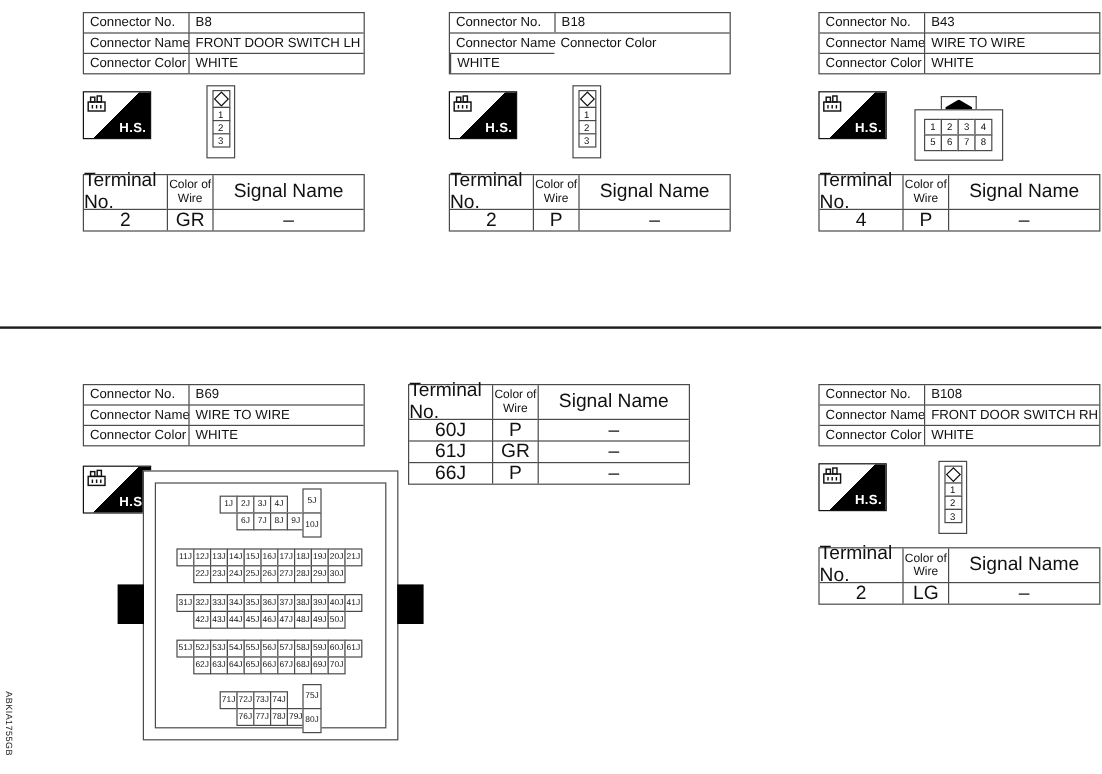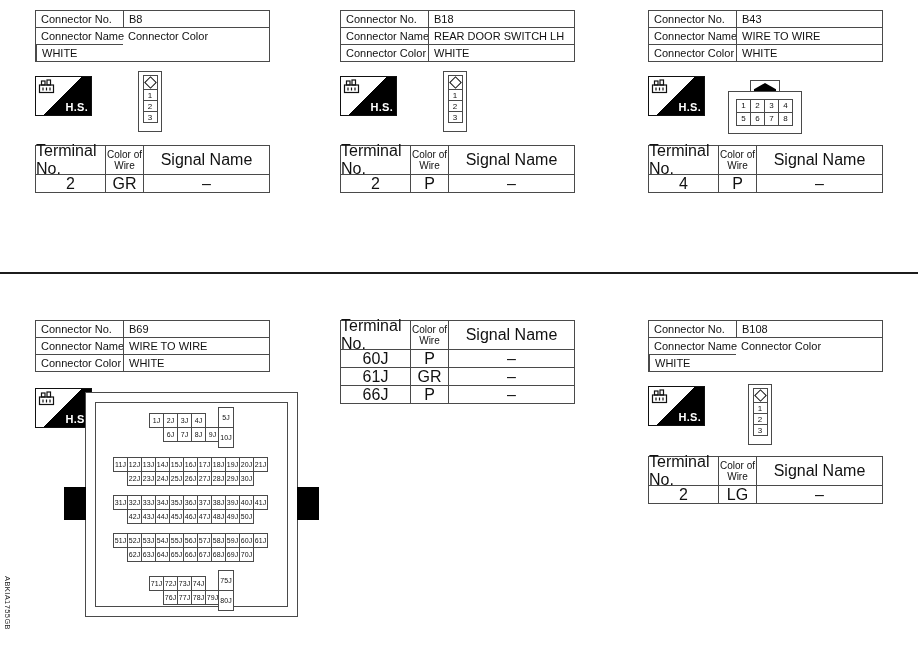--- a/index.html
+++ b/index.html
@@ -1,18 +1,18 @@
 <!DOCTYPE html>
 <html><head>
 <meta charset="utf-8">
 <style>
   html,body{margin:0;padding:0;background:#fff;}
   .page{position:relative;width:918px;height:645px;background:#fff;overflow:hidden;
         font-family:"Liberation Sans",sans-serif;color:#111;}
-  .abs{position:absolute;}
+  .abs{position:absolute;margin-left:34px;}
 
   
   .itable{position:absolute;display:grid;grid-template-columns:87px 146px;border:1px solid #4a4a4a;background:#fff;}
   .itable .cell{border-left:1px solid #4a4a4a;border-top:1px solid #4a4a4a;height:16px;
                 display:flex;align-items:center;padding:0 5px;font-size:11px;white-space:nowrap;}
   .itable .cell.c1{border-left:none;}
   .itable .cell.r1{border-top:none;}
 
   
   .ttable{position:absolute;display:grid;grid-template-columns:69px 38px 126px;border:1px solid #4a4a4a;background:#fff;}
@@ -75,20 +75,21 @@
 </head>
 <body>
 
 <div class="page">
 
   <div class="abs" style="left:35px;top:10px;width:235px;height:195px;">
     <div class="itable" style="left:0;top:0;">
       <div class="cell c1 r1">Connector No.</div>
       <div class="cell r1">B8</div>
       <div class="cell c1">Connector Name</div>
+      <div class="cell">FRONT DOOR SWITCH LH</div>
       <div class="cell c1">Connector Color</div>
       <div class="cell">WHITE</div>
     </div>
     <div class="hs" style="left:0;top:66px;">
       <svg width="21" height="18" viewBox="0 0 21 18">
         <g fill="none" stroke="#111" stroke-width="1.2">
           <rect x="2.5" y="7" width="14" height="7.5"></rect>
           <rect x="4.5" y="3" width="3.5" height="4"></rect>
           <rect x="10" y="2" width="3.5" height="5"></rect>
           <path d="M6 9.5v3 M9.5 9.5v3 M13 9.5v3"></path>
@@ -113,21 +114,20 @@
       <div class="cell">GR</div>
       <div class="cell">–</div>
     </div>
   </div>
 
   <div class="abs" style="left:340px;top:10px;width:235px;height:195px;">
     <div class="itable" style="left:0;top:0;">
       <div class="cell c1 r1">Connector No.</div>
       <div class="cell r1">B18</div>
       <div class="cell c1">Connector Name</div>
-      <div class="cell">REAR DOOR SWITCH LH</div>
       <div class="cell c1">Connector Color</div>
       <div class="cell">WHITE</div>
     </div>
     <div class="hs" style="left:0;top:66px;">
       <svg width="21" height="18" viewBox="0 0 21 18">
         <g fill="none" stroke="#111" stroke-width="1.2">
           <rect x="2.5" y="7" width="14" height="7.5"></rect>
           <rect x="4.5" y="3" width="3.5" height="4"></rect>
           <rect x="10" y="2" width="3.5" height="5"></rect>
           <path d="M6 9.5v3 M9.5 9.5v3 M13 9.5v3"></path>
@@ -370,20 +370,21 @@
     <div class="cell c1">66J</div>
     <div class="cell">P</div>
     <div class="cell">–</div>
   </div>
 
   <div class="abs" style="left:648px;top:320px;width:235px;height:195px;">
     <div class="itable" style="left:0;top:0;">
       <div class="cell c1 r1">Connector No.</div>
       <div class="cell r1">B108</div>
       <div class="cell c1">Connector Name</div>
+      <div class="cell">FRONT DOOR SWITCH RH</div>
       <div class="cell c1">Connector Color</div>
       <div class="cell">WHITE</div>
     </div>
     <div class="hs" style="left:0;top:66px;">
       <svg width="21" height="18" viewBox="0 0 21 18">
         <g fill="none" stroke="#111" stroke-width="1.2">
           <rect x="2.5" y="7" width="14" height="7.5"></rect>
           <rect x="4.5" y="3" width="3.5" height="4"></rect>
           <rect x="10" y="2" width="3.5" height="5"></rect>
           <path d="M6 9.5v3 M9.5 9.5v3 M13 9.5v3"></path>

